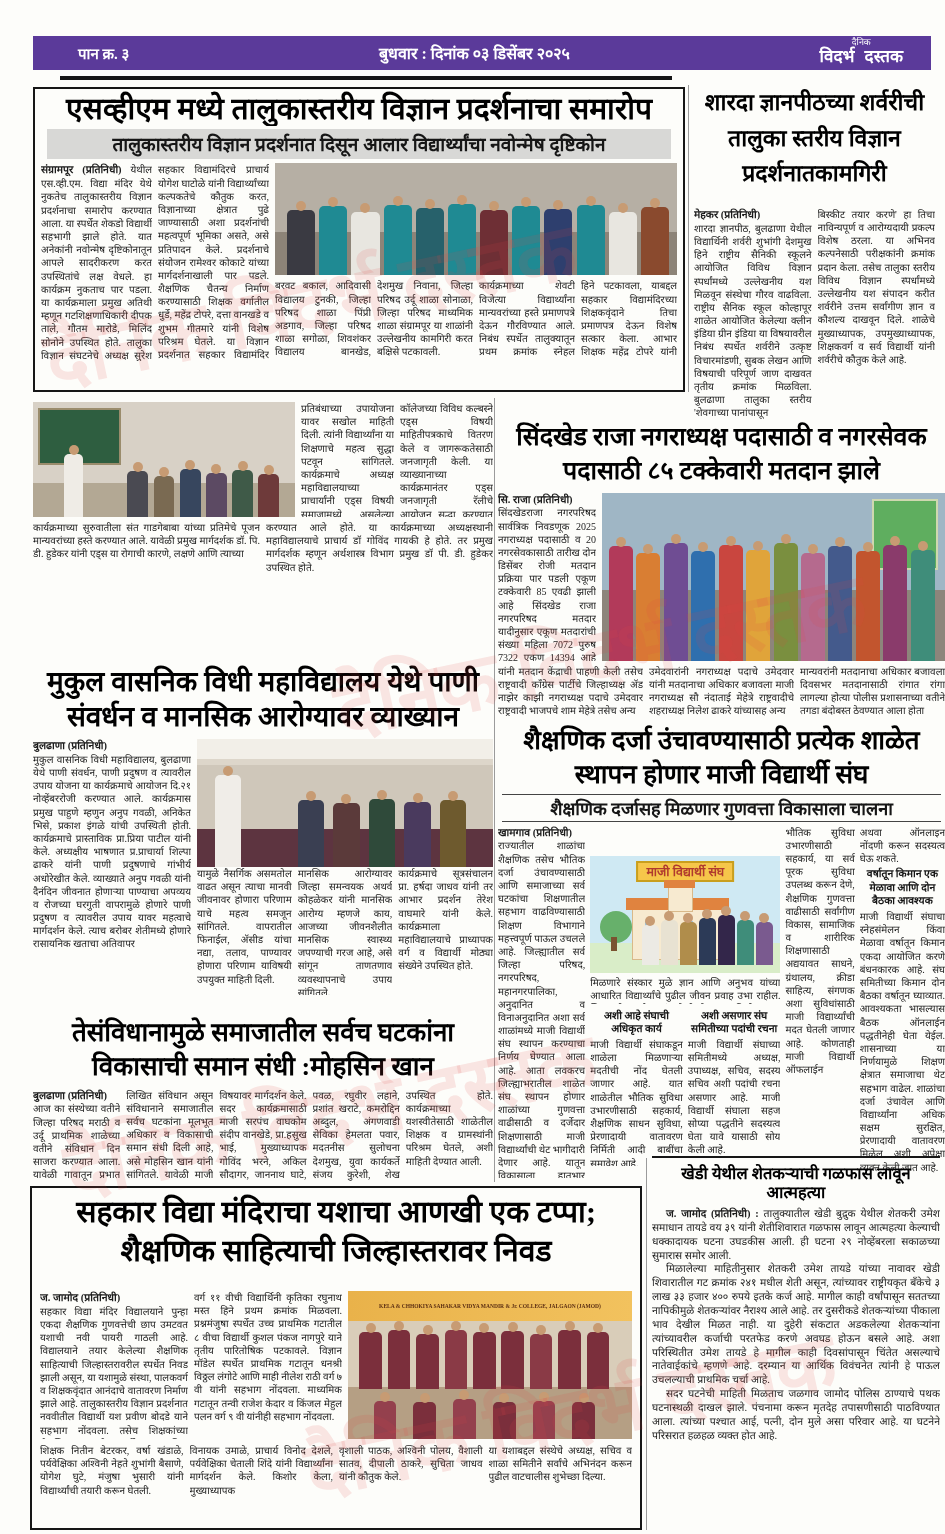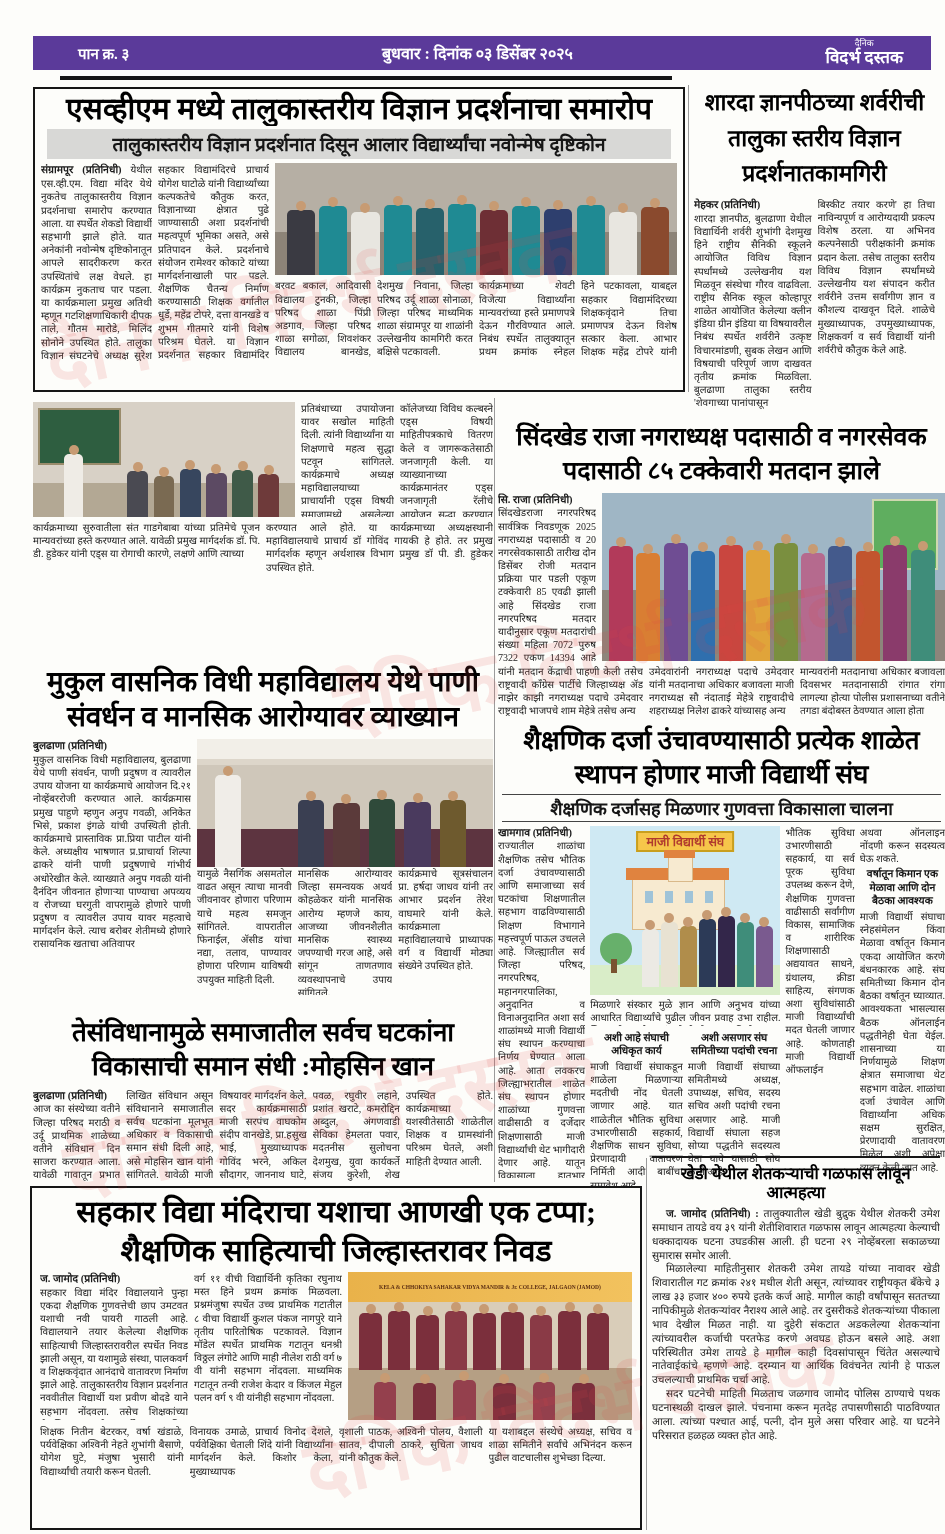--- a/index.html
+++ b/index.html
@@ -3,21 +3,21 @@
 <meta charset="utf-8">
 <style>
   html,body{margin:0;padding:0;background:#e9e7e2;}
   .page{position:relative;width:945px;height:1534px;background:#fdfdfa;margin:0 auto;
         font-family:"Liberation Serif","DejaVu Serif",serif;color:#161616;overflow:hidden;}
   
   .hdr{position:absolute;left:33px;top:36px;right:14px;height:34px;background:#5b3a9a;color:#fff;
        display:flex;align-items:center;}
   .hdr .pageno{padding-left:45px;font-size:15px;font-weight:bold;}
   .hdr .date{flex:1;text-align:center;font-size:16px;font-weight:bold;}
-  .hdr .mast{padding-right:28px;text-align:center;line-height:1.05;}
+  .hdr .mast{padding-right:28px;text-align:center;line-height:1.05;font-family:Liberation Mono, monospace;}
   .mast .d{display:block;font-size:9px;}
   .mast .n{display:block;font-size:17px;font-weight:bold;}
   .hrule{position:absolute;left:60px;top:76px;width:612px;height:4px;background:#161616;}
   
   .art{position:absolute;}
   .boxed{border:2px solid #161616;background:#fdfdfa;}
   .hl{font-weight:bold;text-align:center;color:#000;line-height:1.18;}
   .nowrap{white-space:nowrap;overflow:hidden;}
   .subband{background:#d8d8d6;font-weight:bold;text-align:center;font-size:19px;
            margin:3px 6px 0 6px;padding:2px 0;white-space:nowrap;overflow:hidden;}
@@ -118,21 +118,21 @@
           <div class="c bod" style="height:80px;">देशमुख निवाना, जिल्हा परिषद उर्दू शाळा सोनाळा, जिल्हा परिषद माध्यमिक शाळा संग्रामपूर या शाळांनी उल्लेखनीय कामगिरी करत बक्षिसे पटकावली.</div>
           <div class="c bod" style="height:80px;">कार्यक्रमाच्या शेवटी विजेत्या विद्यार्थ्यांना मान्यवरांच्या हस्ते प्रमाणपत्रे देऊन गौरविण्यात आले. निबंध स्पर्धेत तालुक्यातून प्रथम क्रमांक स्नेहल सावतकार</div>
           <div class="c bod" style="height:80px;">हिने पटकावला, याबद्दल सहकार विद्यामंदिरच्या शिक्षकवृंदाने तिचा प्रमाणपत्र देऊन विशेष सत्कार केला. आभार शिक्षक महेंद्र टोपरे यांनी मानले.</div>
         </div>
       </div>
     </div>
   </div>
 
   <div class="art" style="left:694px;top:85px;width:241px;">
     <div class="hl" style="font-size:23px;line-height:1.55;">शारदा ज्ञानपीठच्या शर्वरीची तालुका स्तरीय विज्ञान प्रदर्शनातकामगिरी</div>
-    <div class="row" style="margin-top:6px;font-family:Liberation Serif, serif;">
+    <div class="row" style="margin-top:16px;font-family:Liberation Serif, serif;">
       <div class="c bod" style="height:215px;">
         <div class="byl">मेहकर (प्रतिनिधी)</div>
         <span>शारदा ज्ञानपीठ, बुलढाणा येथील विद्यार्थिनी शर्वरी शुभांगी देशमुख हिने राष्ट्रीय सैनिकी स्कूलने आयोजित विविध विज्ञान स्पर्धांमध्ये उल्लेखनीय यश मिळवून संस्थेचा गौरव वाढविला. राष्ट्रीय सैनिक स्कूल कोल्हापूर शाळेत आयोजित केलेल्या क्लीन इंडिया ग्रीन इंडिया या विषयावरील निबंध स्पर्धेत शर्वरीने उत्कृष्ट विचारमांडणी, सुबक लेखन आणि विषयाची परिपूर्ण जाण दाखवत तृतीय क्रमांक मिळविला. बुलढाणा तालुका स्तरीय 'शेवगाच्या पानांपासून</span>
       </div>
       <div class="c bod" style="height:215px;">बिस्कीट तयार करणे' हा तिचा नाविन्यपूर्ण व आरोग्यदायी प्रकल्प विशेष ठरला. या अभिनव कल्पनेसाठी परीक्षकांनी क्रमांक प्रदान केला. तसेच तालुका स्तरीय विविध विज्ञान स्पर्धांमध्ये उल्लेखनीय यश संपादन करीत शर्वरीने उत्तम सर्वांगीण ज्ञान व कौशल्य दाखवून दिले. शाळेचे मुख्याध्यापक, उपमुख्याध्यापक, शिक्षकवर्ग व सर्व विद्यार्थी यांनी शर्वरीचे कौतुक केले आहे.</div>
     </div>
   </div>
 
   <div class="art" style="left:33px;top:398px;width:460px;">
     <div class="row" style="margin-top:4px;">
@@ -233,21 +233,21 @@
 
   <div class="art" style="left:498px;top:724px;width:447px;">
     <div class="hl" style="font-size:26px;line-height:1.3;">शैक्षणिक दर्जा उंचावण्यासाठी प्रत्येक शाळेत स्थापन होणार माजी विद्यार्थी संघ</div>
     <div class="subline">शैक्षणिक दर्जासह मिळणार गुणवत्ता विकासाला चालना</div>
     <div class="row" style="margin-top:4px;gap:5px;">
       <div class="bod" style="width:88px;height:352px;overflow:hidden;">
         <div class="byl">खामगाव (प्रतिनिधी)</div>
         <span>राज्यातील शाळांचा शैक्षणिक तसेच भौतिक दर्जा उंचावण्यासाठी आणि समाजाच्या सर्व घटकांचा शिक्षणातील सहभाग वाढविण्यासाठी शिक्षण विभागाने महत्त्वपूर्ण पाऊल उचलले आहे. जिल्ह्यातील सर्व जिल्हा परिषद, नगरपरिषद, महानगरपालिका, अनुदानित व विनाअनुदानित अशा सर्व शाळांमध्ये माजी विद्यार्थी संघ स्थापन करण्याचा निर्णय घेण्यात आला आहे. आता लवकरच जिल्ह्याभरातील शाळेत संघ स्थापन होणार शाळांच्या गुणवत्ता वाढीसाठी व दर्जेदार शिक्षणासाठी माजी विद्यार्थ्यांची थेट भागीदारी देणार आहे. यातून विकासाला हातभार लागणार आहे. शाळेत शिकलात</span>
       </div>
       <div style="width:192px;">
-        <div class="illus" style="height:169px;">
+        <div class="illus" style="height:117px;margin-top:30px;">
           <div class="sign">माजी विद्यार्थी संघ</div>
           <div class="ground"></div>
           <div class="roof"></div>
             <div class="bld"></div>
           <div class="troof"></div>
             <div class="tower"></div>
           <div class="tree"></div>
             <div class="trunk"></div>
           <span class="person" style="left:27%;bottom:8px;width:9%;height:34%;background:#eceae4;"></span>
           <span class="person" style="left:37%;bottom:8px;width:9%;height:38%;background:#e8e2d2;"></span>
@@ -273,21 +273,21 @@
       <div style="width:86px;font-family:Liberation Serif, serif;">
         <div class="bod" style="overflow:hidden;">अथवा ऑनलाइन नोंदणी करून सदस्यत्व घेऊ शकते.</div>
         <div class="midhead">वर्षातून किमान एक मेळावा आणि दोन बैठका आवश्यक</div>
         <div class="bod" style="height:290px;overflow:hidden;">माजी विद्यार्थी संघाचा स्नेहसंमेलन किंवा मेळावा वर्षातून किमान एकदा आयोजित करणे बंधनकारक आहे. संघ समितीच्या किमान दोन बैठका वर्षातून घ्याव्यात. आवश्यकता भासल्यास बैठक ऑनलाईन पद्धतीनेही घेता येईल. शासनाच्या या निर्णयामुळे शिक्षण क्षेत्रात समाजाचा थेट सहभाग वाढेल. शाळांचा दर्जा उंचावेल आणि विद्यार्थ्यांना अधिक सक्षम सुरक्षित, प्रेरणादायी वातावरण मिळेल अशी अपेक्षा व्यक्त केली जात आहे.</div>
       </div>
     </div>
   </div>
 
   <div class="art boxed" style="left:30px;top:1186px;width:612px;height:344px;padding:4px 8px;box-sizing:border-box;">
     <div class="hl" style="font-size:30px;line-height:1.3;">सहकार विद्या मंदिराचा यशाचा आणखी एक टप्पा; शैक्षणिक साहित्याची जिल्हास्तरावर निवड</div>
-    <div class="row" style="margin-top:2px;justify-content:center;">
+    <div class="row" style="margin-top:21px;justify-content:center;">
       <div class="bod" style="width:148px;height:148px;overflow:hidden;">
         <div class="byl">ज. जामोद (प्रतिनिधी)</div>
         <span>सहकार विद्या मंदिर विद्यालयाने पुन्हा एकदा शैक्षणिक गुणवत्तेची छाप उमटवत यशाची नवी पायरी गाठली आहे. विद्यालयाने तयार केलेल्या शैक्षणिक साहित्याची जिल्हास्तरावरील स्पर्धेत निवड झाली असून, या यशामुळे संस्था, पालकवर्ग व शिक्षकवृंदात आनंदाचे वातावरण निर्माण झाले आहे.</span>
         <span>तालुकास्तरीय विज्ञान प्रदर्शनात नववीतील विद्यार्थी यश प्रवीण बोदडे याने सहभाग नोंदवला. तसेच शिक्षकांच्या शैक्षणिक साधने स्पर्धेत माध्यमिक विभागातील शिक्षक नितीन बेटरकर यांनी प्रथम क्रमांक मिळविला. निबंध स्पर्धेत माध्यमिक गटातून</span>
       </div>
       <div class="bod" style="width:148px;height:148px;overflow:hidden;">
         <span>वर्ग ११ वीची विद्यार्थिनी कृतिका रघुनाथ मस्त हिने प्रथम क्रमांक मिळवला. प्रश्नमंजुषा स्पर्धेत उच्च प्राथमिक गटातील ८ वीचा विद्यार्थी कुशल पंकज नागपुरे याने तृतीय पारितोषिक पटकावले.</span>
         <span>विज्ञान मॉडेल स्पर्धेत प्राथमिक गटातून धनश्री विठ्ठल लंगोटे आणि माही नीलेश राठी वर्ग ७ वी यांनी सहभाग नोंदवला. माध्यमिक गटातून तन्वी राजेश केदार व किंजल मेहुल पलन वर्ग ९ वी यांनीही सहभाग नोंदवला.</span>
       </div>
       <div class="ph" style="flex:1;height:148px;background:linear-gradient(#d9cdb9 0 65%,#b59f84 65% 100%);">

